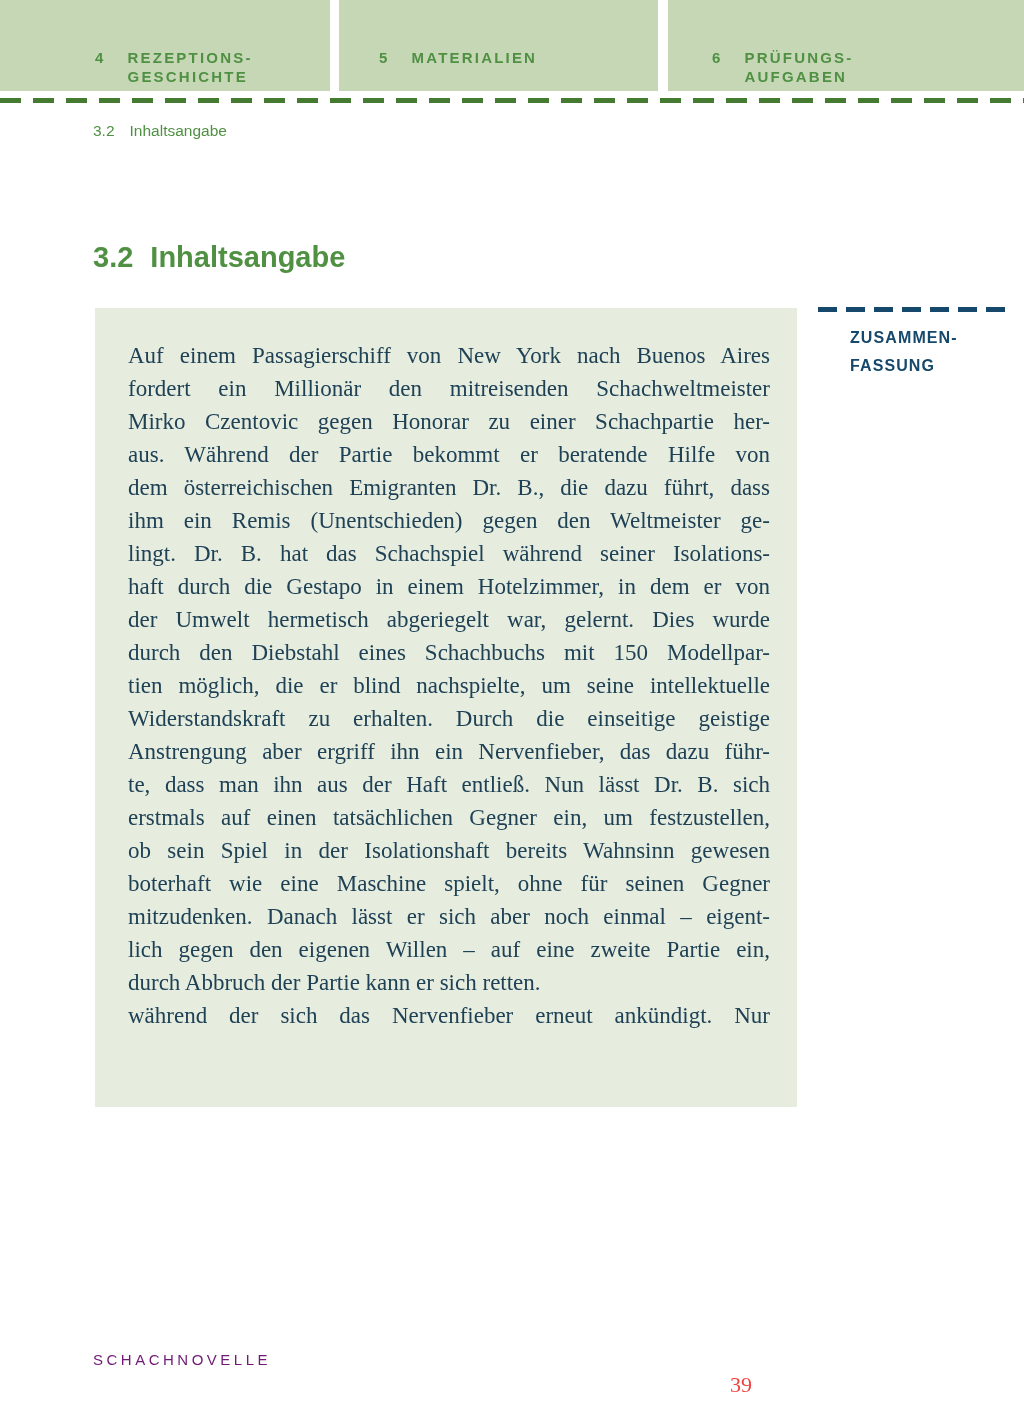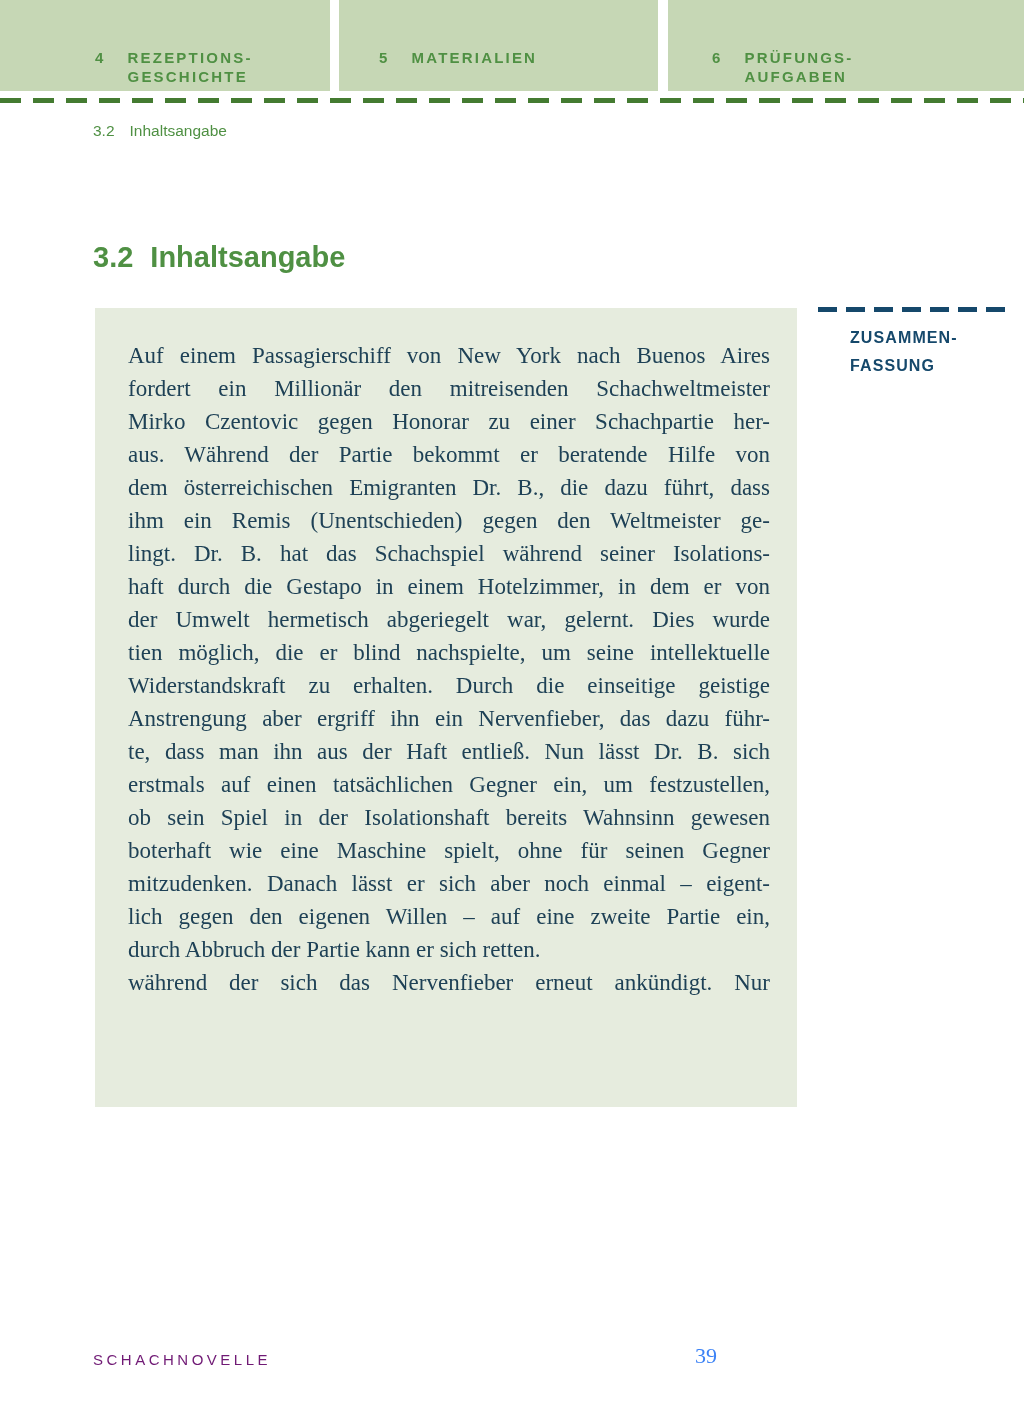--- a/index.html
+++ b/index.html
@@ -108,26 +108,26 @@
   
   .footer-title {
     position: absolute;
     left: 93px; top: 1351px;
     font-size: 15px;
     letter-spacing: 3.5px;
     color: #701a75;
   }
   .page-number {
     position: absolute;
-    left: 695px; top: 1343px;
+    left: 695px; top: 1372px;
     width: 92px;
-    text-align: left;
+    text-align: center;
     font-family: "Liberation Serif", serif;
     font-size: 22px;
-    color: #3b82f6;
+    color: #ef4444;
   }
 </style>
 </head>
 <body>
 
 <div class="tab" id="tab1">
   <div class="tab-inner">
     <span class="tab-num">4</span>
     <span class="tab-label">
       <span>REZEPTIONS-</span>
@@ -167,20 +167,21 @@
   <div class="summary-text">
     <div class="line">Auf einem Passagierschiff von New York nach Buenos Aires</div>
     <div class="line">fordert ein Millionär den mitreisenden Schachweltmeister</div>
     <div class="line">Mirko Czentovic gegen Honorar zu einer Schachpartie her-</div>
     <div class="line">aus. Während der Partie bekommt er beratende Hilfe von</div>
     <div class="line">dem österreichischen Emigranten Dr. B., die dazu führt, dass</div>
     <div class="line">ihm ein Remis (Unentschieden) gegen den Weltmeister ge-</div>
     <div class="line">lingt. Dr. B. hat das Schachspiel während seiner Isolations-</div>
     <div class="line">haft durch die Gestapo in einem Hotelzimmer, in dem er von</div>
     <div class="line">der Umwelt hermetisch abgeriegelt war, gelernt. Dies wurde</div>
+    <div class="line">durch den Diebstahl eines Schachbuchs mit 150 Modellpar-</div>
     <div class="line">tien möglich, die er blind nachspielte, um seine intellektuelle</div>
     <div class="line">Widerstandskraft zu erhalten. Durch die einseitige geistige</div>
     <div class="line">Anstrengung aber ergriff ihn ein Nervenfieber, das dazu führ-</div>
     <div class="line">te, dass man ihn aus der Haft entließ. Nun lässt Dr. B. sich</div>
     <div class="line">erstmals auf einen tatsächlichen Gegner ein, um festzustellen,</div>
     <div class="line">ob sein Spiel in der Isolationshaft bereits Wahnsinn gewesen</div>
     <div class="line">boterhaft wie eine Maschine spielt, ohne für seinen Gegner</div>
     <div class="line">mitzudenken. Danach lässt er sich aber noch einmal – eigent-</div>
     <div class="line">lich gegen den eigenen Willen – auf eine zweite Partie ein,</div>
     <div class="line last">durch Abbruch der Partie kann er sich retten.</div>

